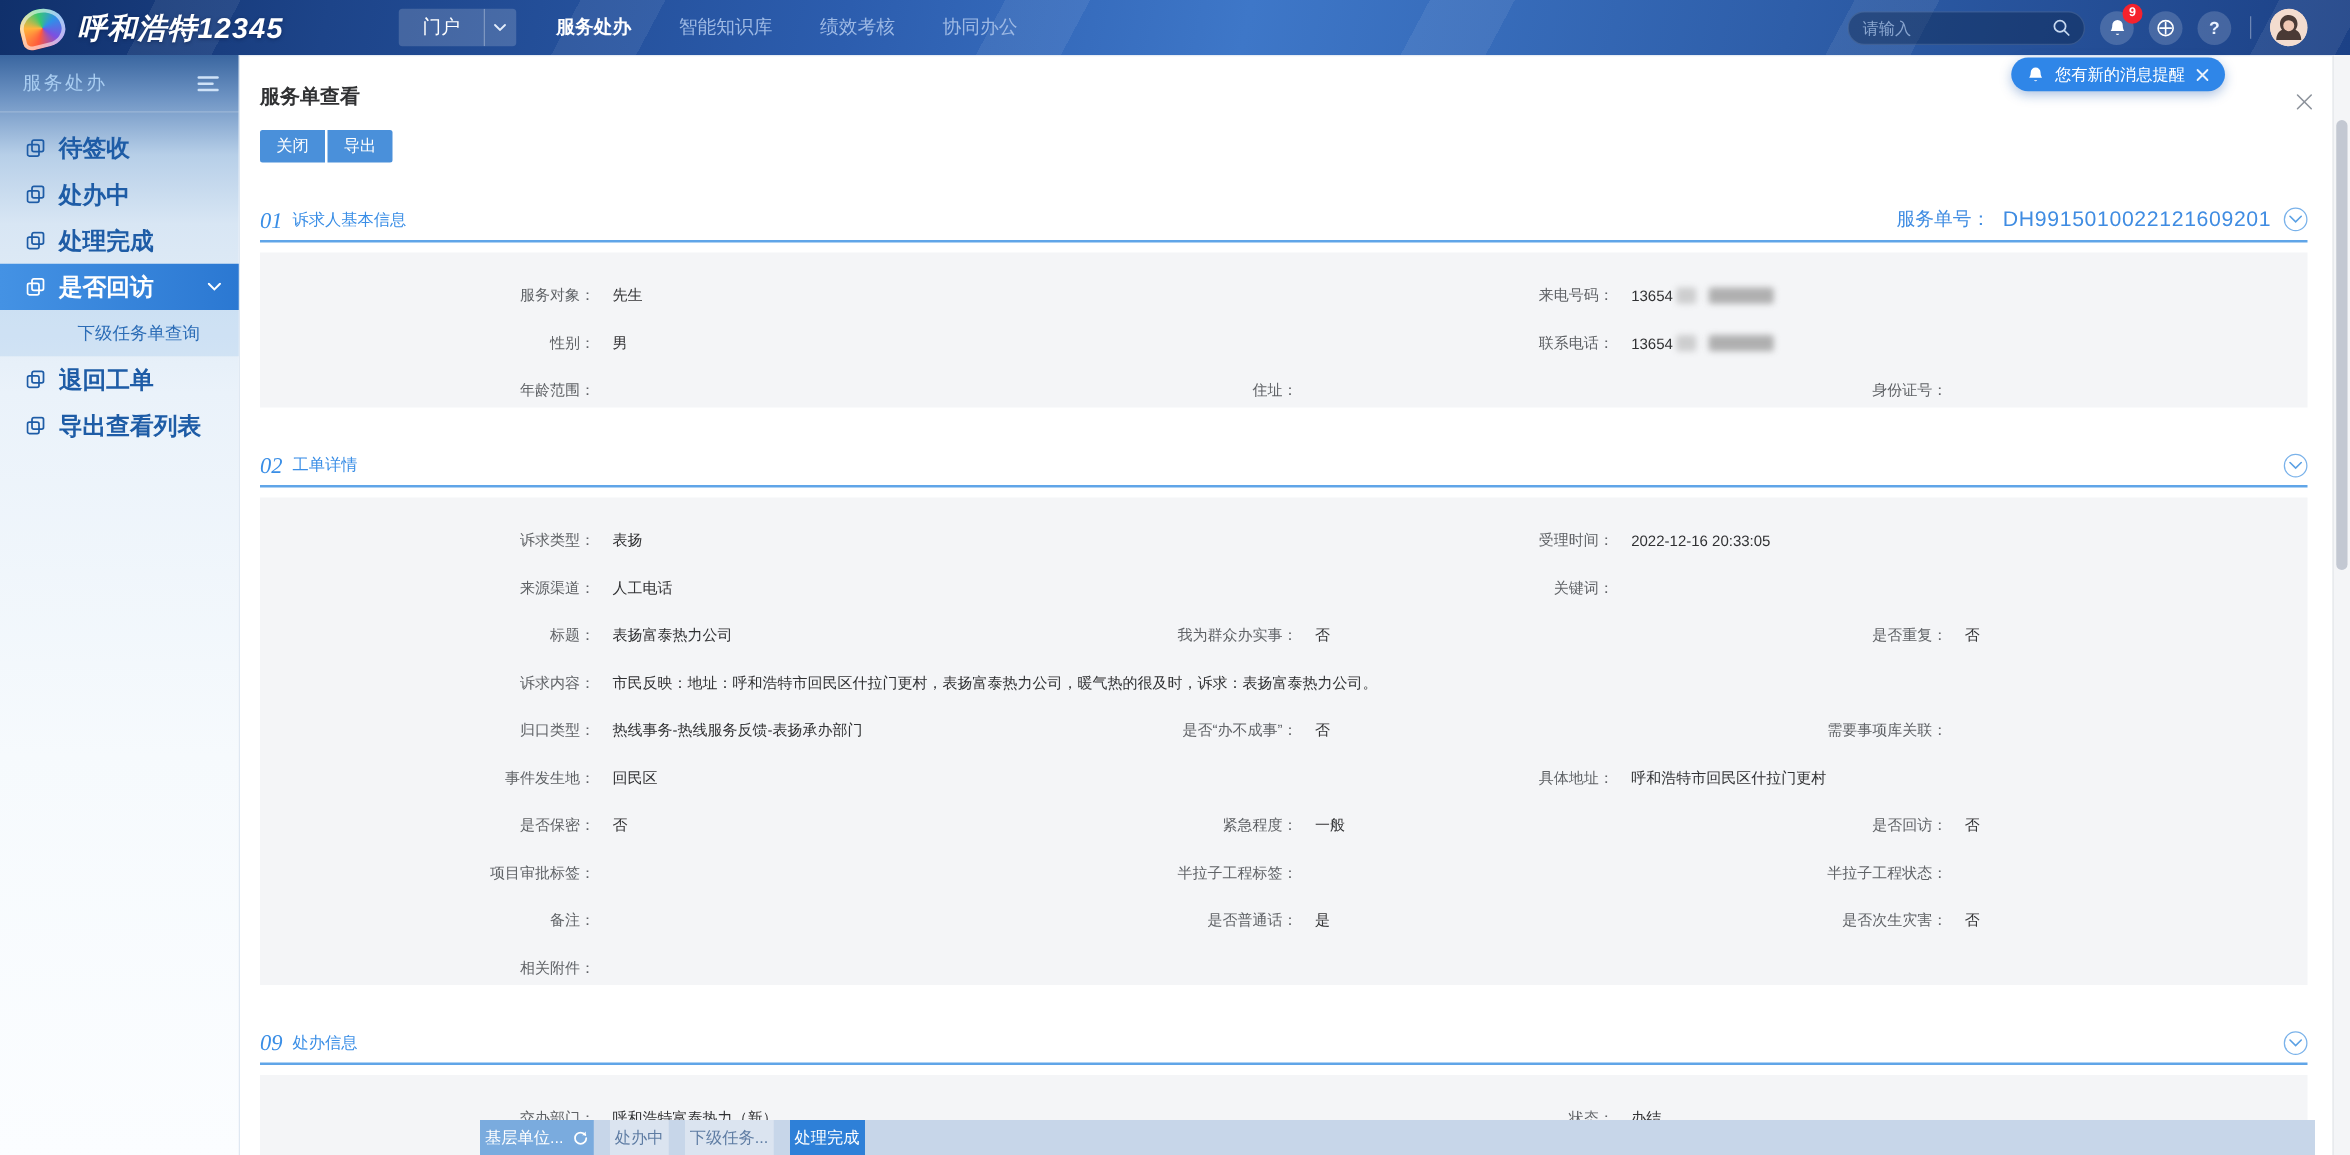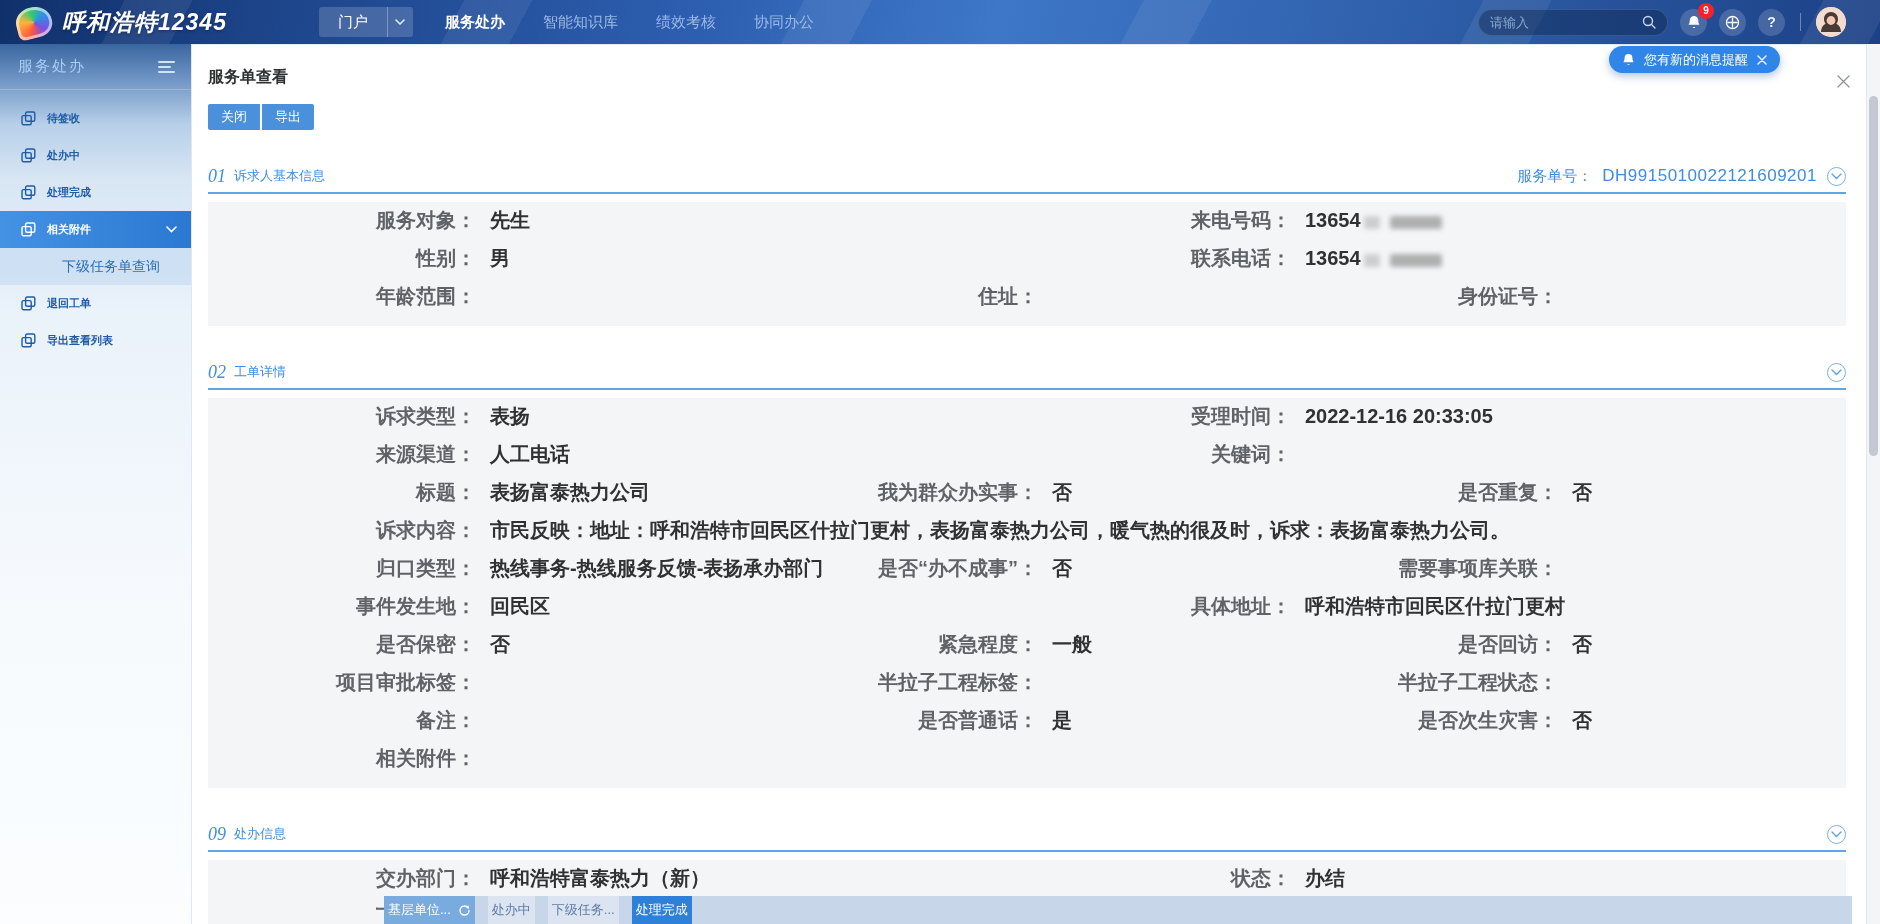--- a/index.html
+++ b/index.html
@@ -40,44 +40,44 @@
 
   
   .sidebar{position:absolute;top:44px;left:0;width:192px;bottom:0;z-index:30;
     background:linear-gradient(180deg,#3a66a0 0px,#6d93c3 34px,#b7cfe8 80px,#d8e6f4 135px,#eaf2fa 270px,#f6fafd 560px,#fbfdff 100%);
     border-right:1px solid #dfe8f2;}
   .side-head{height:46px;display:flex;align-items:center;padding:0 14px 0 18px;color:#a9cdf1;font-size:15px;letter-spacing:2px;border-bottom:1px solid rgba(255,255,255,.22);}
   .burger{margin-left:auto;display:flex;flex-direction:column;gap:3px;cursor:pointer;padding:4px 2px;}
   .burger i{display:block;width:17px;height:2px;background:#cfe2f7;border-radius:1px;}
   .burger i:nth-child(2){width:13px;}
   .side-menu{padding-top:10px;}
-  .side-item{height:37px;display:flex;align-items:center;padding:0 14px 0 21px;gap:11px;color:#1e5ca6;font-size:11px;font-weight:600;cursor:pointer;}
+  .side-item{height:37px;display:flex;align-items:center;padding:0 14px 0 21px;gap:11px;color:#1e5ca6;font-size:19px;font-weight:600;cursor:pointer;}
   .side-item .chev{margin-left:auto;color:#fff;}
   .side-item.active{background:linear-gradient(90deg,#4492e4,#2b78d2);color:#fff;}
   .side-sub{height:37px;line-height:37px;padding-left:62px;color:#2b6cb6;font-size:14px;background:rgba(150,193,235,.28);cursor:pointer;font-weight:500;}
 
   
   .content{position:absolute;left:192px;top:44px;right:14px;bottom:0;background:#fff;padding:0 20px 0 16px;border-top:1px solid #e6ecf4;overflow:hidden;}
   .page-title{padding-top:22px;font-size:16px;color:#303133;}
   .panel-close{position:absolute;top:26px;right:12px;color:#8d939c;cursor:pointer;padding:4px;}
   .btn-row{margin-top:16px;display:flex;}
   .btn{height:26px;padding:0 13px;background:#4a90da;color:#fff;font-size:13px;line-height:26px;cursor:pointer;border:0;font-family:inherit;}
   .btn.first{border-radius:2px 0 0 2px;margin-right:2px;}
   .btn.last{border-radius:0 2px 2px 0;}
 
   .section{margin-top:30px;}
   .sec-head{display:flex;align-items:center;height:34px;border-bottom:2px solid #60a5e8;margin-top:16px;}
   .sec-num{font-family:"Liberation Serif","DejaVu Serif",serif;font-style:italic;font-size:18px;color:#3a8ee6;margin-right:8px;}
   .sec-title{font-size:13px;color:#3a8ee6;}
-  .sec-right{margin-left:auto;display:flex;align-items:center;gap:10px;}
+  .sec-right{margin-left:auto;display:flex;align-items:flex-start;gap:10px;}
   .order-lbl{font-size:15px;color:#3f8ce2;}
   .order-no{font-size:17px;color:#3f8ce2;letter-spacing:.5px;}
   .sec-chev{width:19px;height:19px;border-radius:50%;border:1px solid #7ab2ea;color:#5aa0e4;display:flex;align-items:center;justify-content:center;cursor:pointer;flex:none;}
   .sec-block{margin-top:8px;background:#f4f5f7;padding:5px 0;}
-  .frow{min-height:38px;display:flex;align-items:flex-start;font-size:20px;font-weight:bold;}
+  .frow{min-height:38px;display:flex;align-items:flex-end;font-size:12px;}
   .cell{display:flex;align-items:center;min-width:0;}
   .c3 .cell{width:33.33%;}
   .c2 .cell:first-child{width:33.33%;}
   .c2 .cell:nth-child(2){flex:1;}
   .c1 .cell{width:100%;}
   .lbl{flex:none;text-align:right;color:#5f6266;width:268px;white-space:nowrap;}
   .c2 .cell:nth-child(2) .lbl{width:537px;}
   .c3 .cell:nth-child(2) .lbl{width:284px;}
   .c3 .cell:nth-child(3) .lbl{width:258px;}
   .val{margin-left:14px;color:#303133;white-space:nowrap;}
@@ -197,21 +197,21 @@
           <rect x="1" y="4.6" width="9.2" height="9.2" rx="1.5" fill="none" stroke="currentColor" stroke-width="1.4"></rect>
         </svg>
     <span class="s-label">处理完成</span>
 
   </div>
       <div class="side-item active">
     <svg class="s-icon" width="15" height="15" viewBox="0 0 15 15">
           <rect x="4.6" y="1" width="9.2" height="9.2" rx="1.5" fill="none" stroke="currentColor" stroke-width="1.4"></rect>
           <rect x="1" y="4.6" width="9.2" height="9.2" rx="1.5" fill="none" stroke="currentColor" stroke-width="1.4"></rect>
         </svg>
-    <span class="s-label">相关附件</span>
+    <span class="s-label">是否回访</span>
     <svg class="chev" width="11" height="7" viewBox="0 0 11 7">
           <path d="M1 1l4.5 4.5L10 1" fill="none" stroke="currentColor" stroke-width="1.6" stroke-linecap="round"></path>
         </svg>
   </div>
       <div class="side-sub"><span class="s-label">下级任务单查询</span></div>
       <div class="side-item">
     <svg class="s-icon" width="15" height="15" viewBox="0 0 15 15">
           <rect x="4.6" y="1" width="9.2" height="9.2" rx="1.5" fill="none" stroke="currentColor" stroke-width="1.4"></rect>
           <rect x="1" y="4.6" width="9.2" height="9.2" rx="1.5" fill="none" stroke="currentColor" stroke-width="1.4"></rect>
         </svg>

